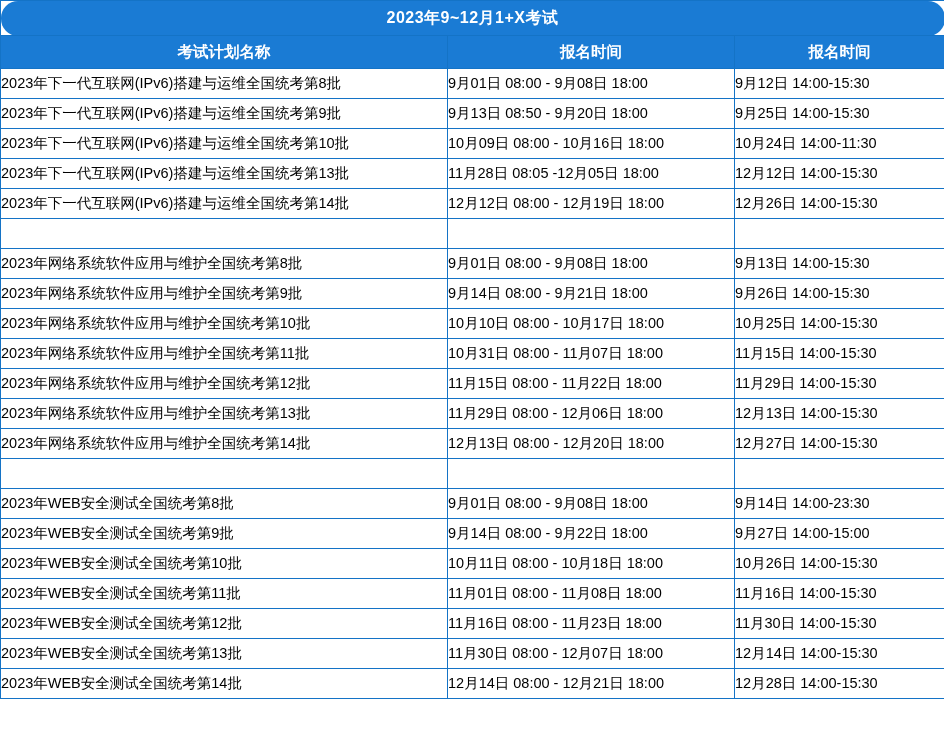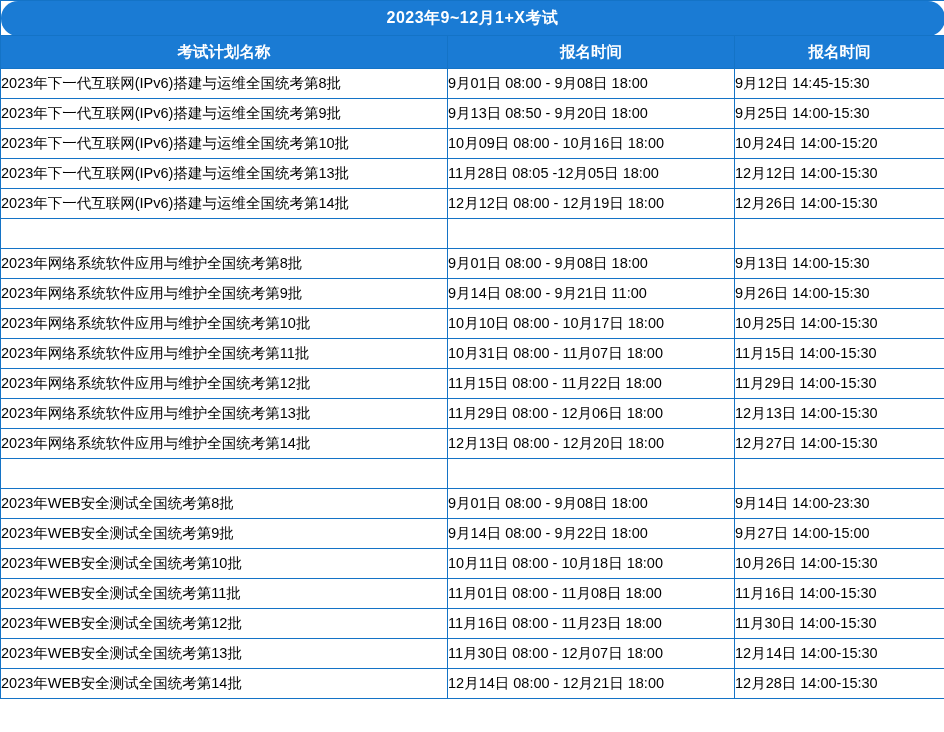--- a/index.html
+++ b/index.html
@@ -81,31 +81,31 @@
       <tr>
         <th class="header-cell">考试计划名称</th>
         <th class="header-cell">报名时间</th>
         <th class="header-cell">报名时间</th>
       </tr>
     </thead>
     <tbody id="table-body">
         <tr>
           <td class="data-cell">2023年下一代互联网(IPv6)搭建与运维全国统考第8批</td>
           <td class="data-cell">9月01日 08:00 - 9月08日 18:00</td>
-          <td class="data-cell">9月12日 14:45-15:30</td>
+          <td class="data-cell">9月12日 14:00-15:30</td>
         </tr>
         <tr>
           <td class="data-cell">2023年下一代互联网(IPv6)搭建与运维全国统考第9批</td>
           <td class="data-cell">9月13日 08:50 - 9月20日 18:00</td>
           <td class="data-cell">9月25日 14:00-15:30</td>
         </tr>
         <tr>
           <td class="data-cell">2023年下一代互联网(IPv6)搭建与运维全国统考第10批</td>
           <td class="data-cell">10月09日 08:00 - 10月16日 18:00</td>
-          <td class="data-cell">10月24日 14:00-15:20</td>
+          <td class="data-cell">10月24日 14:00-11:30</td>
         </tr>
         <tr>
           <td class="data-cell">2023年下一代互联网(IPv6)搭建与运维全国统考第13批</td>
           <td class="data-cell">11月28日 08:05 -12月05日 18:00</td>
           <td class="data-cell">12月12日 14:00-15:30</td>
         </tr>
         <tr>
           <td class="data-cell">2023年下一代互联网(IPv6)搭建与运维全国统考第14批</td>
           <td class="data-cell">12月12日 08:00 - 12月19日 18:00</td>
           <td class="data-cell">12月26日 14:00-15:30</td>
@@ -115,21 +115,21 @@
           <td class="data-cell"></td>
           <td class="data-cell"></td>
         </tr>
         <tr>
           <td class="data-cell">2023年网络系统软件应用与维护全国统考第8批</td>
           <td class="data-cell">9月01日 08:00 - 9月08日 18:00</td>
           <td class="data-cell">9月13日 14:00-15:30</td>
         </tr>
         <tr>
           <td class="data-cell">2023年网络系统软件应用与维护全国统考第9批</td>
-          <td class="data-cell">9月14日 08:00 - 9月21日 11:00</td>
+          <td class="data-cell">9月14日 08:00 - 9月21日 18:00</td>
           <td class="data-cell">9月26日 14:00-15:30</td>
         </tr>
         <tr>
           <td class="data-cell">2023年网络系统软件应用与维护全国统考第10批</td>
           <td class="data-cell">10月10日 08:00 - 10月17日 18:00</td>
           <td class="data-cell">10月25日 14:00-15:30</td>
         </tr>
         <tr>
           <td class="data-cell">2023年网络系统软件应用与维护全国统考第11批</td>
           <td class="data-cell">10月31日 08:00 - 11月07日 18:00</td>

